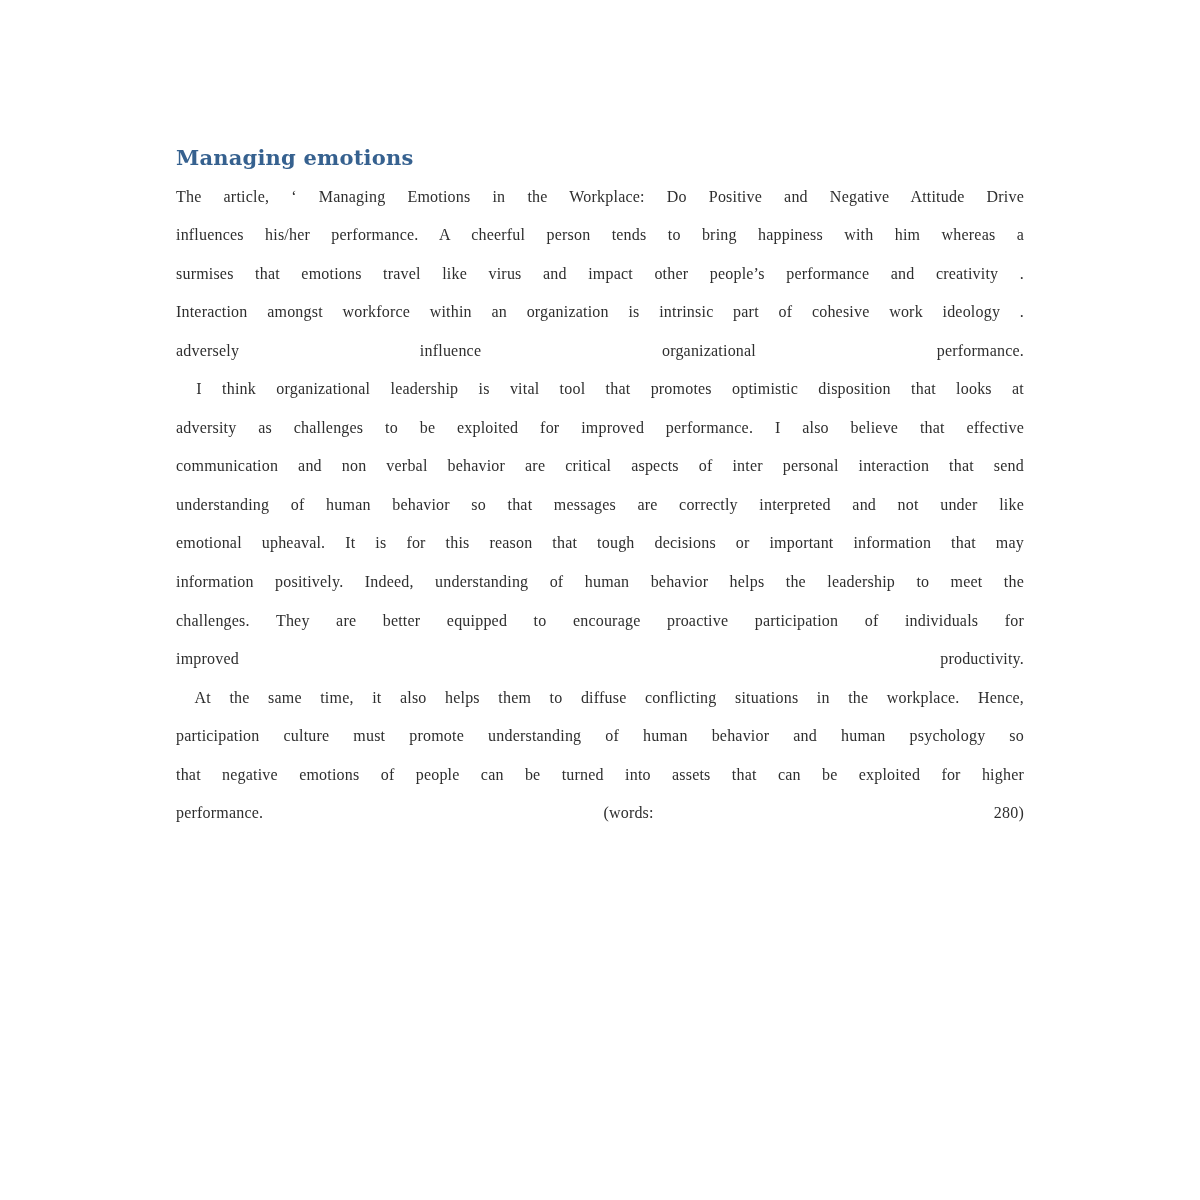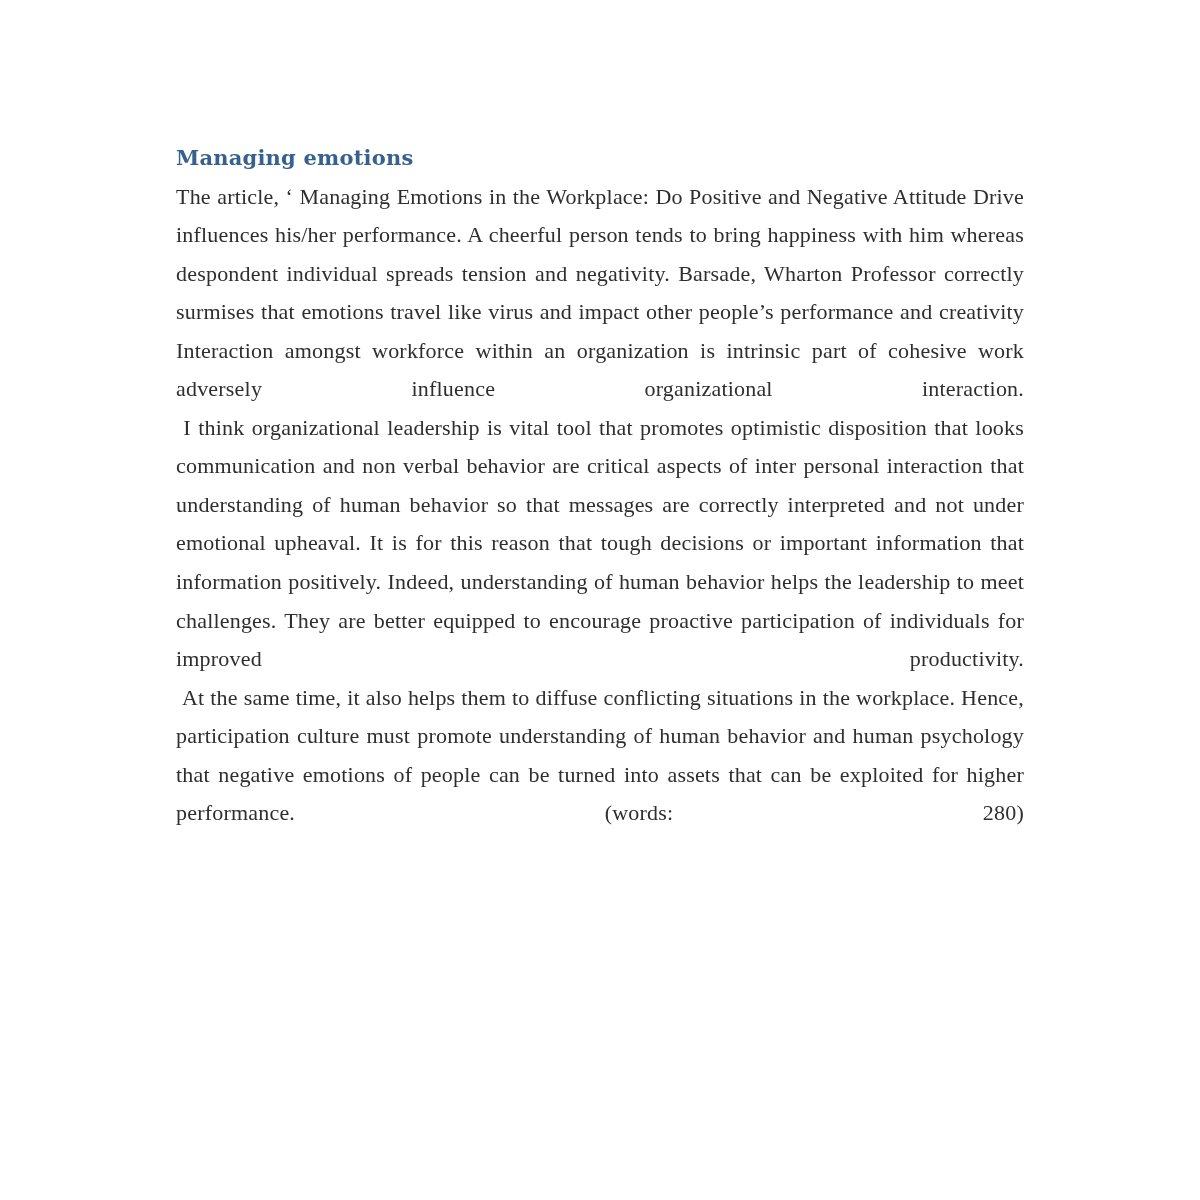--- a/index.html
+++ b/index.html
@@ -33,21 +33,21 @@
     font-family: "DejaVu Serif", serif;
     font-weight: bold;
     font-size: 21px;
     line-height: 38.55px;
     letter-spacing: 0.2px;
     color: #36618f;
     text-align: left;
   }
   .bodytext {
     color: #2e2e2e;
-    font-size: 22px;
+    font-size: 16px;
     letter-spacing: 0.2px;
   }
   .tline {
     line-height: 38.55px;
     height: 38.55px;
     overflow: hidden;
     text-align: justify;
     -moz-text-align-last: justify;
     text-align-last: justify;
     text-justify: inter-word;
@@ -56,27 +56,27 @@
 </style>
 </head>
 <body>
 
 <div class="page" style="background: rgb(255, 255, 255);">
   <div class="content">
     <h1 class="heading" style="color: rgb(54, 97, 143);">Managing emotions</h1>
     <div class="bodytext" style="color: rgb(46, 46, 46);">
       <div class="tline">The article, ‘ Managing Emotions in the Workplace: Do Positive and Negative Attitude Drive</div>
       <div class="tline">influences his/her performance. A cheerful person tends to bring happiness with him whereas a</div>
-      <div class="tline">despondent individual spreads tension and negativity. Barsade, Wharton Professor correctly</div>
       <div class="tline">surmises that emotions travel like virus and impact other people’s performance and creativity .</div>
       <div class="tline">Interaction amongst workforce within an organization is intrinsic part of cohesive work ideology .</div>
-      <div class="tline">adversely influence organizational interaction.</div>
+      <div class="tline">adversely influence organizational performance.</div>
       <div class="tline">&nbsp;I think organizational leadership is vital tool that promotes optimistic disposition that looks at</div>
+      <div class="tline">adversity as challenges to be exploited for improved performance. I also believe that effective</div>
       <div class="tline">communication and non verbal behavior are critical aspects of inter personal interaction that send</div>
-      <div class="tline">understanding of human behavior so that messages are correctly interpreted and not under some</div>
+      <div class="tline">understanding of human behavior so that messages are correctly interpreted and not under like</div>
       <div class="tline">emotional upheaval. It is for this reason that tough decisions or important information that may</div>
       <div class="tline">information positively. Indeed, understanding of human behavior helps the leadership to meet the</div>
       <div class="tline">challenges. They are better equipped to encourage proactive participation of individuals for</div>
       <div class="tline">improved productivity.</div>
       <div class="tline">&nbsp;At the same time, it also helps them to diffuse conflicting situations in the workplace. Hence,</div>
       <div class="tline">participation culture must promote understanding of human behavior and human psychology so</div>
       <div class="tline">that negative emotions of people can be turned into assets that can be exploited for higher</div>
       <div class="tline">performance. (words: 280)</div>
     </div>
   </div>

